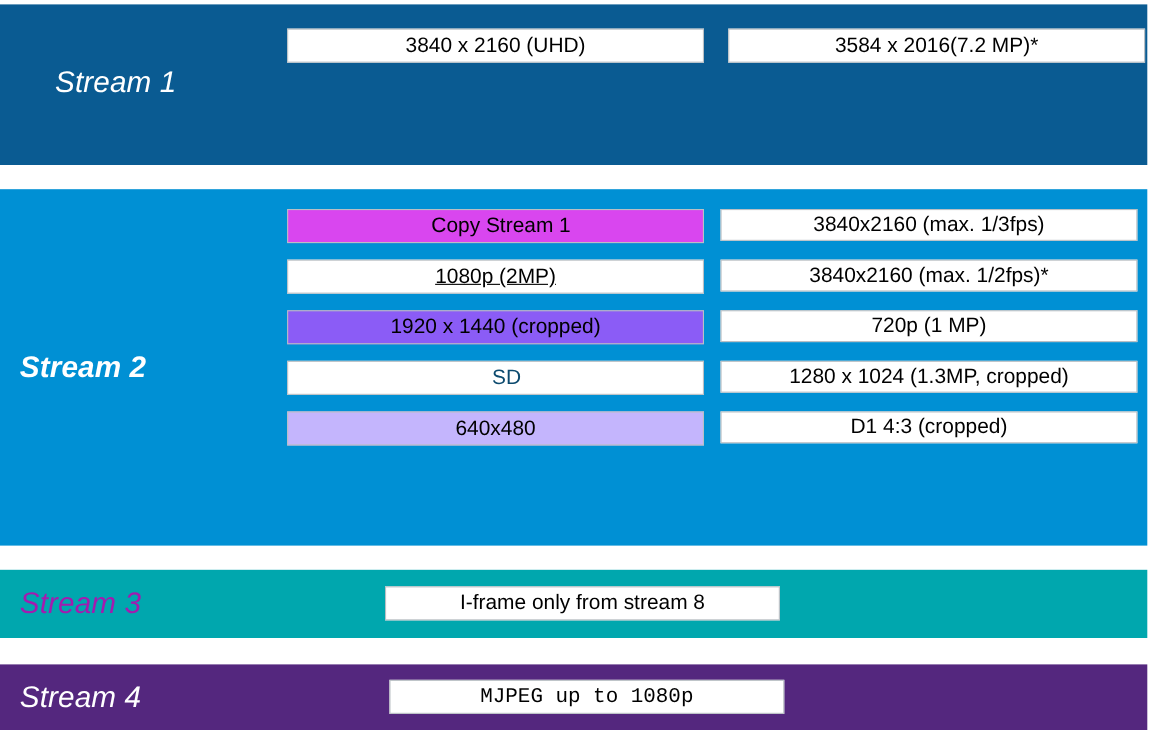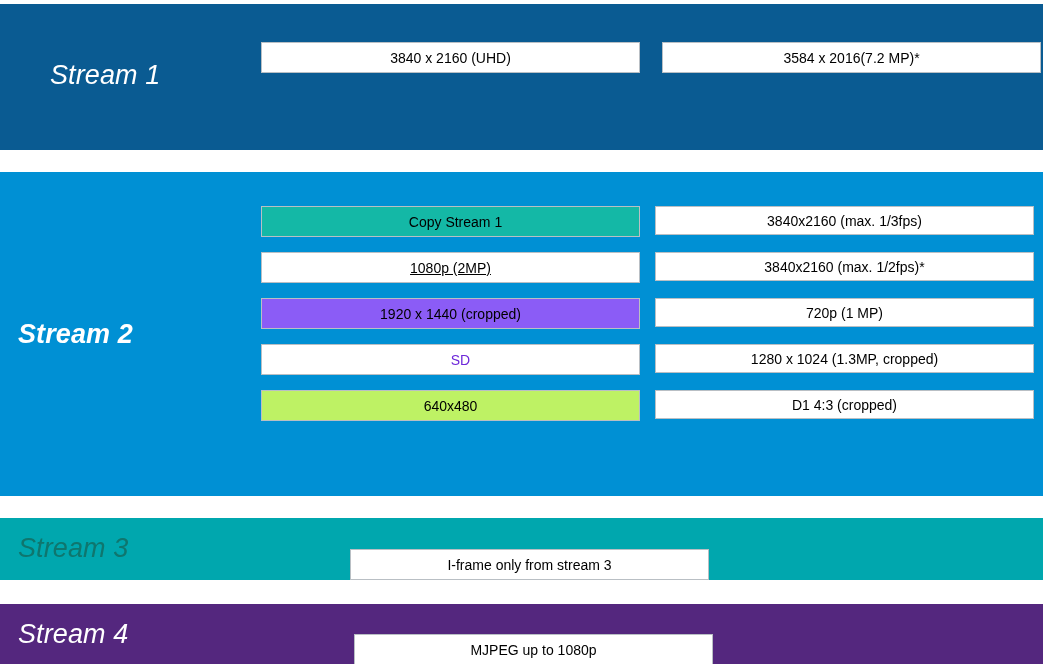--- a/index.html
+++ b/index.html
@@ -50,82 +50,81 @@
   
   .opt-box {
     position: absolute;
     box-sizing: border-box;
     background: #ffffff;
     border: 1px solid #b9bfc4;
     display: flex;
     align-items: center;
     justify-content: center;
     font-family: "Liberation Sans", sans-serif;
-    font-size: 14px;
+    font-size: 19px;
     font-weight: 400;
     color: #000000;
     line-height: 1;
     white-space: nowrap;
     text-align: left;
-    margin-top: 16px;
   }
 
   
   .s1-col-a { left: 261px; top: 26px; width: 379px; height: 31px; }
   .s1-col-b { left: 662px; top: 26px; width: 379px; height: 31px; }
 
   
   .s2-left  { left: 261px; width: 379px; height: 31px; }
   .s2-right { left: 655px; width: 379px; height: 29px; }
 
   .row0 { top: 190px; }
   .row1 { top: 236px; }
   .row2 { top: 282px; }
   .row3 { top: 328px; }
   .row4 { top: 374px; }
   .row5 { top: 412px; }
 
   
   .s3-box { left: 350px; top: 533px; width: 359px; height: 31px; }
-  .s4-box { left: 354px; top: 618px; width: 359px; height: 31px; }
+  .s4-box { left: 354px; top: 618px; width: 359px; height: 31px; font-family: Liberation Mono, monospace; }
 </style>
 </head>
 <body>
 
 <div id="canvas" style="width: 1047px; height: 664px; background: rgb(255, 255, 255);">
 
   <div class="band band-stream1" style="background-color: rgb(10, 91, 146);"></div>
 
   <div class="stream-label lbl-s1" style="color: rgb(255, 255, 255);">Stream 1</div>
 
   <div class="opt-box s1-col-a" style="background-color: rgb(255, 255, 255); border-color: rgb(185, 191, 196); color: rgb(0, 0, 0);">3840 x 2160 (UHD)</div>
 
   <div class="opt-box s1-col-b" style="background-color: rgb(255, 255, 255); border-color: rgb(185, 191, 196); color: rgb(0, 0, 0);">3584 x 2016(7.2 MP)*</div>
 
   <div class="band band-stream2" style="background-color: rgb(0, 144, 212);"></div>
 
   <div class="stream-label lbl-s2" style="color: rgb(255, 255, 255); font-weight: bold;">Stream 2</div>
 
-  <div class="opt-box s2-left row0" style="background-color: #14b8a6; border-color: rgb(185, 191, 196); color: rgb(0, 0, 0); padding-left: 10px;">Copy Stream 1</div>
+  <div class="opt-box s2-left row0" style="background-color: #d946ef; border-color: rgb(185, 191, 196); color: rgb(0, 0, 0); padding-left: 10px;">Copy Stream 1</div>
   <div class="opt-box s2-left row1" style="background-color: rgb(255, 255, 255); border-color: rgb(185, 191, 196); color: rgb(0, 0, 0); text-decoration: underline;">1080p (2MP)</div>
   <div class="opt-box s2-left row2" style="background-color: #8b5cf6; border-color: rgb(185, 191, 196); color: rgb(0, 0, 0);">1920 x 1440 (cropped)</div>
-  <div class="opt-box s2-left row3" style="background-color: rgb(255, 255, 255); border-color: rgb(185, 191, 196); color: #6d28d9; padding-left: 20px;">SD</div>
-  <div class="opt-box s2-left row4" style="background-color: #bef264; border-color: rgb(185, 191, 196); color: rgb(0, 0, 0);">640x480</div>
+  <div class="opt-box s2-left row3" style="background-color: rgb(255, 255, 255); border-color: rgb(185, 191, 196); color: #0c4a6e; padding-left: 20px;">SD</div>
+  <div class="opt-box s2-left row4" style="background-color: #c4b5fd; border-color: rgb(185, 191, 196); color: rgb(0, 0, 0);">640x480</div>
 
   <div class="opt-box s2-right row0" style="background-color: rgb(255, 255, 255); border-color: rgb(185, 191, 196); color: rgb(0, 0, 0);">3840x2160 (max. 1/3fps)</div>
   <div class="opt-box s2-right row1" style="background-color: rgb(255, 255, 255); border-color: rgb(185, 191, 196); color: rgb(0, 0, 0);">3840x2160 (max. 1/2fps)*</div>
   <div class="opt-box s2-right row2" style="background-color: rgb(255, 255, 255); border-color: rgb(185, 191, 196); color: rgb(0, 0, 0);">720p (1 MP)</div>
   <div class="opt-box s2-right row3" style="background-color: rgb(255, 255, 255); border-color: rgb(185, 191, 196); color: rgb(0, 0, 0);">1280 x 1024 (1.3MP, cropped)</div>
   <div class="opt-box s2-right row4" style="background-color: rgb(255, 255, 255); border-color: rgb(185, 191, 196); color: rgb(0, 0, 0);">D1 4:3 (cropped)</div>
 
   <div class="band band-stream3" style="background-color: rgb(0, 167, 174);"></div>
 
-  <div class="stream-label lbl-s3" style="color: #0f766e;">Stream 3</div>
+  <div class="stream-label lbl-s3" style="color: #a21caf;">Stream 3</div>
 
-  <div class="opt-box s3-box" style="background-color: rgb(255, 255, 255); border-color: rgb(185, 191, 196); color: rgb(0, 0, 0);">I-frame only from stream 3</div>
+  <div class="opt-box s3-box" style="background-color: rgb(255, 255, 255); border-color: rgb(185, 191, 196); color: rgb(0, 0, 0);">I-frame only from stream 8</div>
 
   <div class="band band-stream4" style="background-color: rgb(84, 39, 126);"></div>
 
   <div class="stream-label lbl-s4" style="color: rgb(255, 255, 255);">Stream 4</div>
 
   <div class="opt-box s4-box" style="background-color: rgb(255, 255, 255); border-color: rgb(185, 191, 196); color: rgb(0, 0, 0);">MJPEG up to 1080p</div>
 
 </div>
 
 </body></html>

